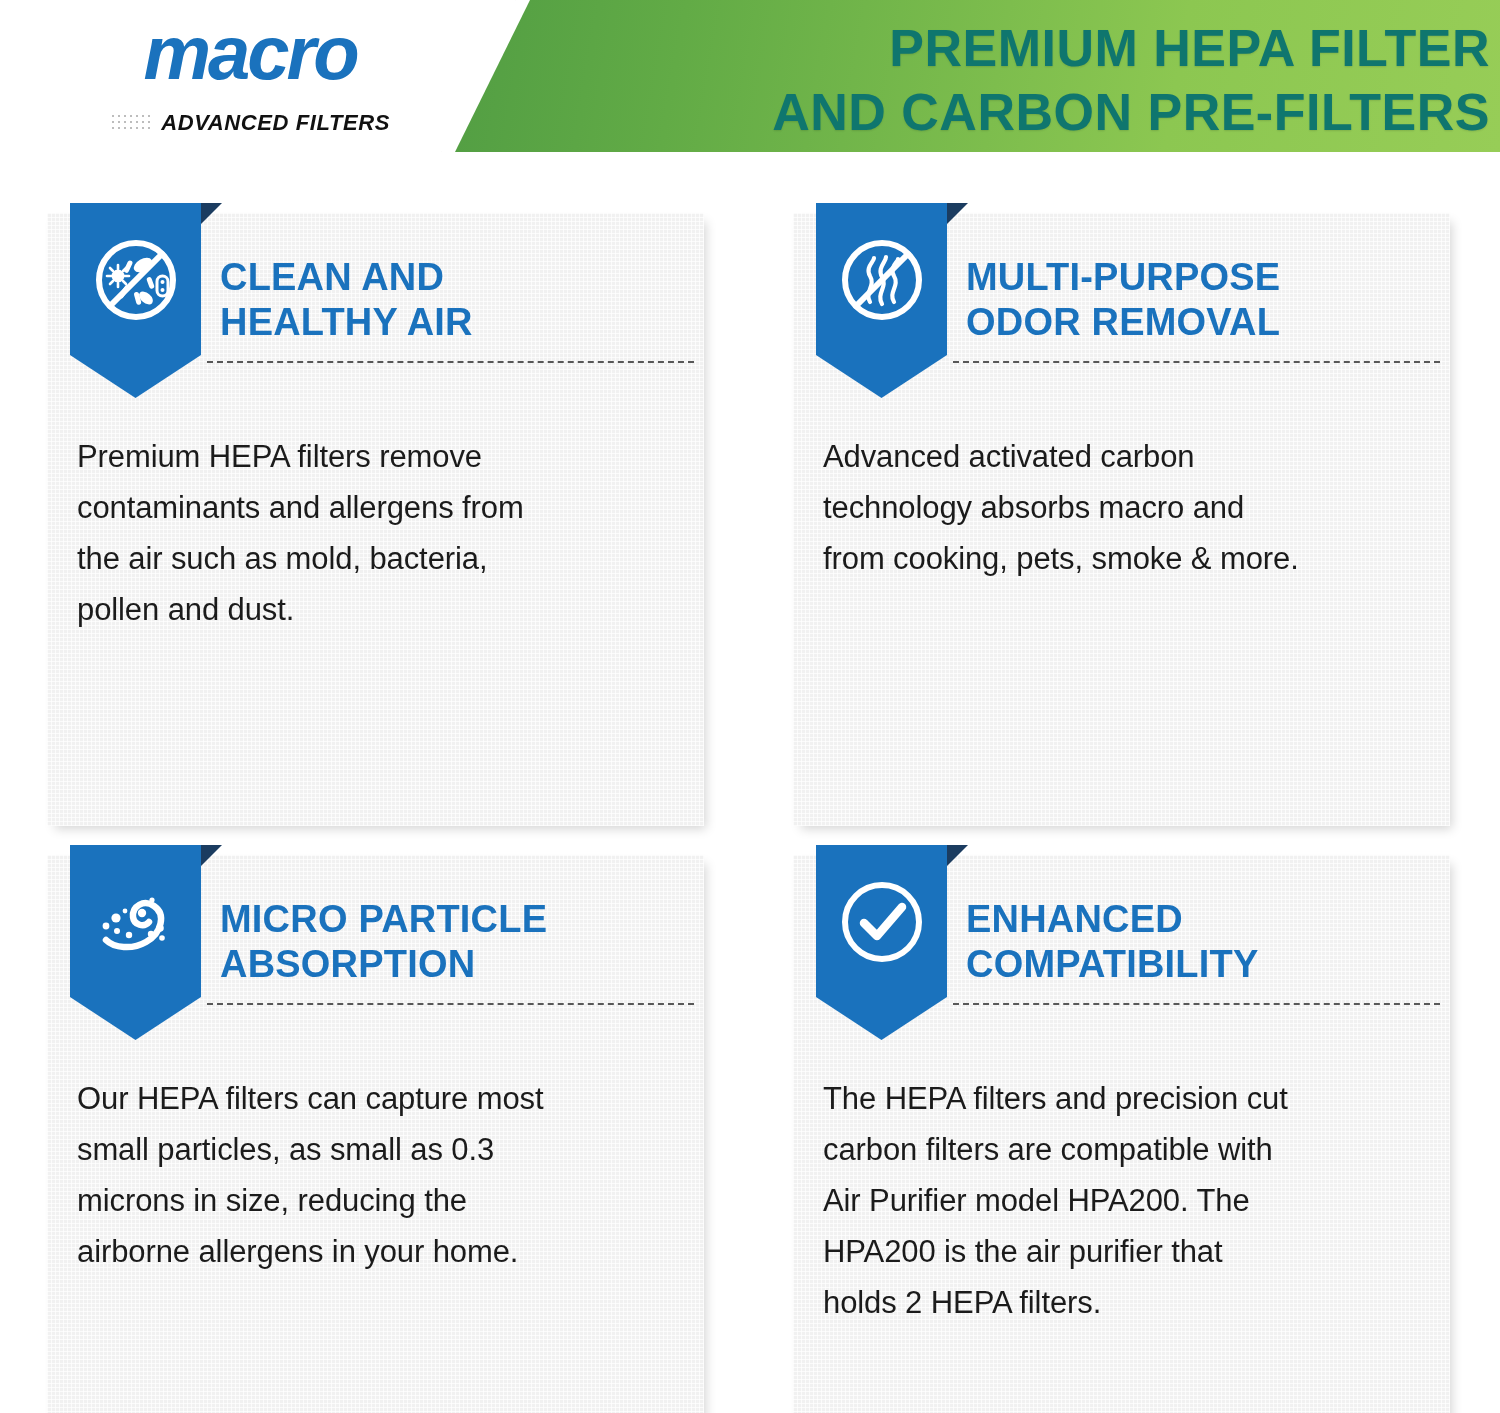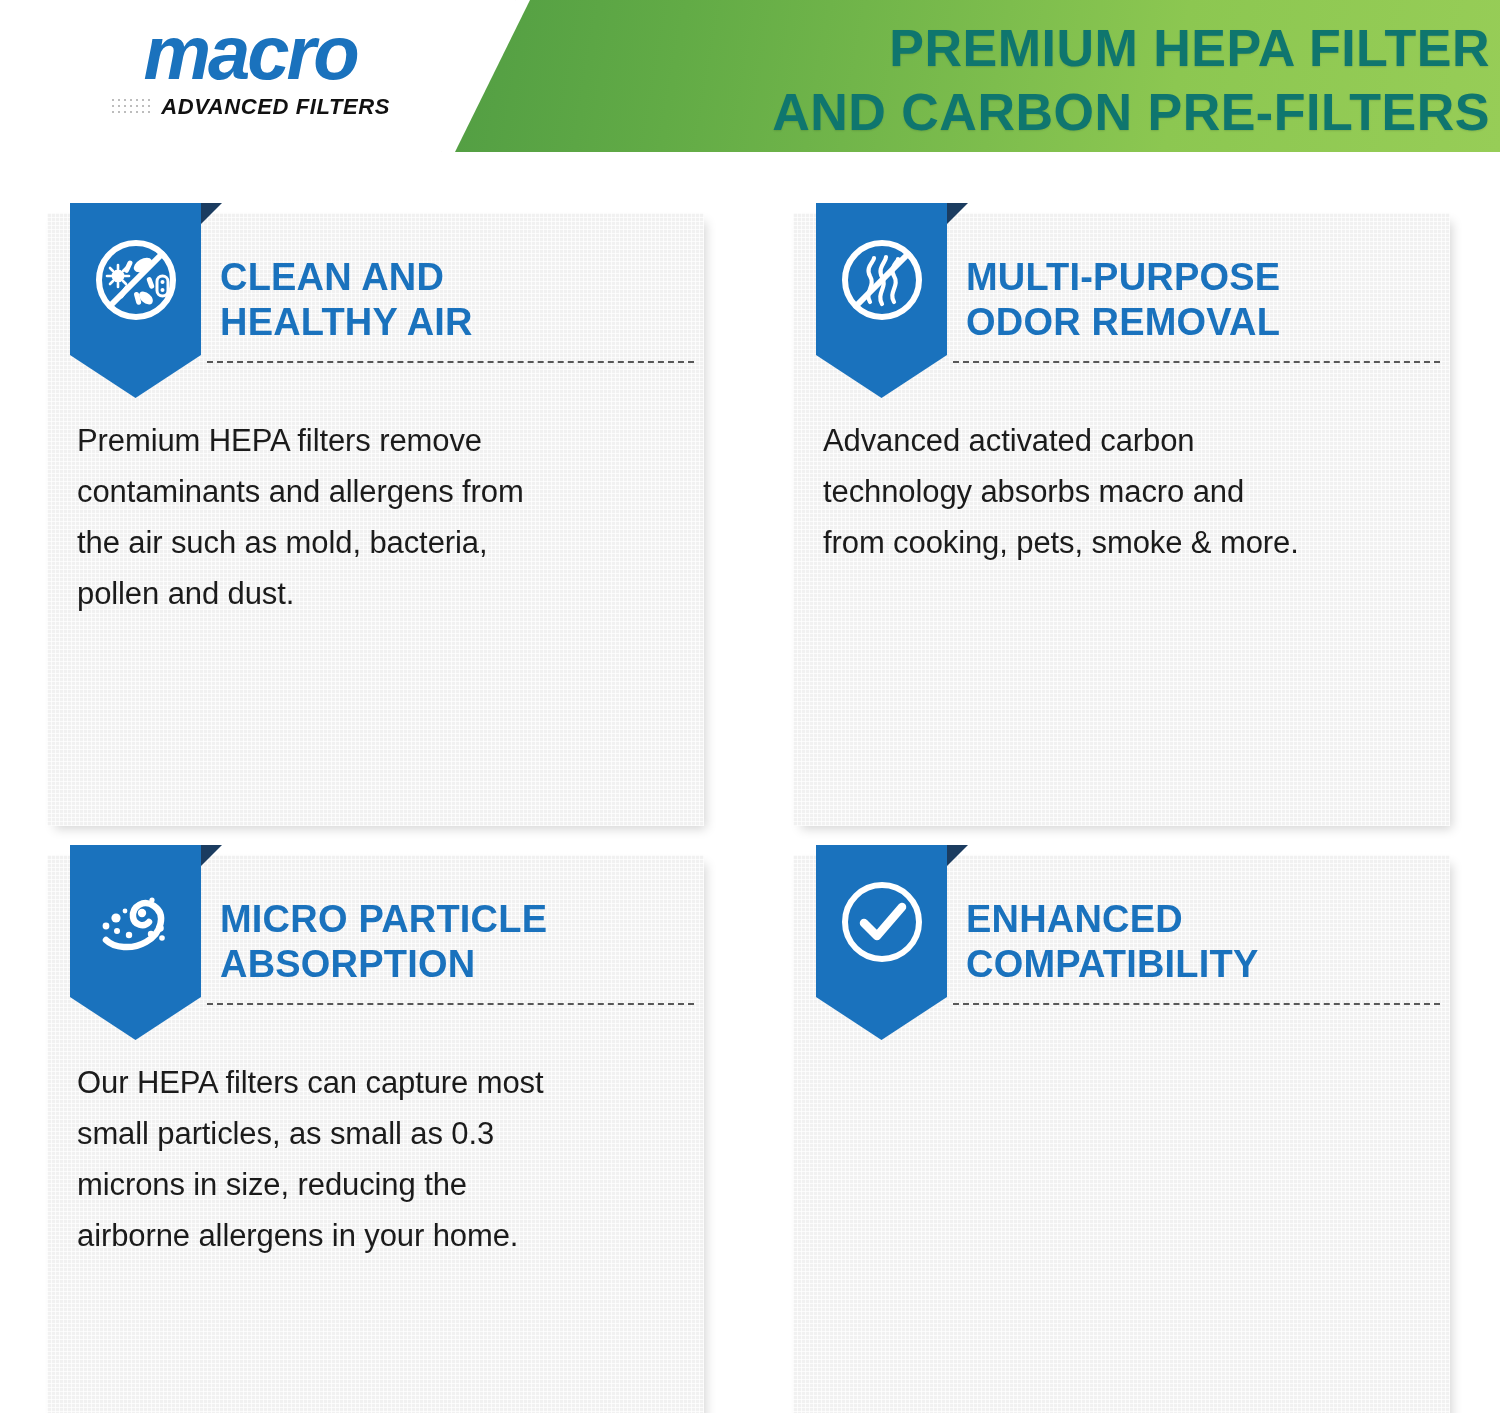--- a/index.html
+++ b/index.html
@@ -77,21 +77,21 @@
     font-style: italic;
     font-size: 76px;
     line-height: 74px;
     letter-spacing: -3px;
     text-align: center;
   }
   .logo-sub-row {
     display: flex;
     align-items: center;
     justify-content: flex-end;
-    margin-top: 4px;
+    margin-top: 20px;
     height: 26px;
   }
   .logo-dots {
     width: 66px;
     height: 20px;
     margin-right: 7px;
     background-image:
       radial-gradient(#b9b9b9 1px, transparent 1.2px);
     background-size: 6px 6px;
     background-position: 0 0;
@@ -191,21 +191,21 @@
     top: 148px;
     width: 487px;
     height: 0;
     border-top: 2px dashed #585858;
   }
 
   
   .card-body {
     position: absolute;
     left: 30px;
-    top: 202px;
+    top: 218px;
     width: 610px;
     color: #1b1b1b;
     font-family: "Liberation Sans", sans-serif;
     font-weight: normal;
     font-size: 31px;
     line-height: 51px;
     letter-spacing: -0.1px;
   }
   .card-body .bl { display: block; white-space: nowrap; }
 </style>
@@ -355,15 +355,22 @@
           <circle cx="48" cy="48" r="37" fill="none" stroke="#ffffff" stroke-width="6"></circle>
           <path d="M30 49 L43 62 L68 33" fill="none" stroke="#ffffff" stroke-width="8.5" stroke-linecap="round" stroke-linejoin="round"></path>
         </svg>
       </div>
     </div>
     <div class="card-heading">
       <span class="hl">ENHANCED</span>
       <span class="hl">COMPATIBILITY</span>
     </div>
     <div class="heading-rule"></div>
+    <div class="card-body">
+      <span class="bl">The HEPA filters and precision cut</span>
+      <span class="bl">carbon filters are compatible with</span>
+      <span class="bl">Air Purifier model HPA200. The</span>
+      <span class="bl">HPA200 is the air purifier that</span>
+      <span class="bl">holds 2 HEPA filters.</span>
+    </div>
   </div>
 
 </div>
 
 </body></html>

